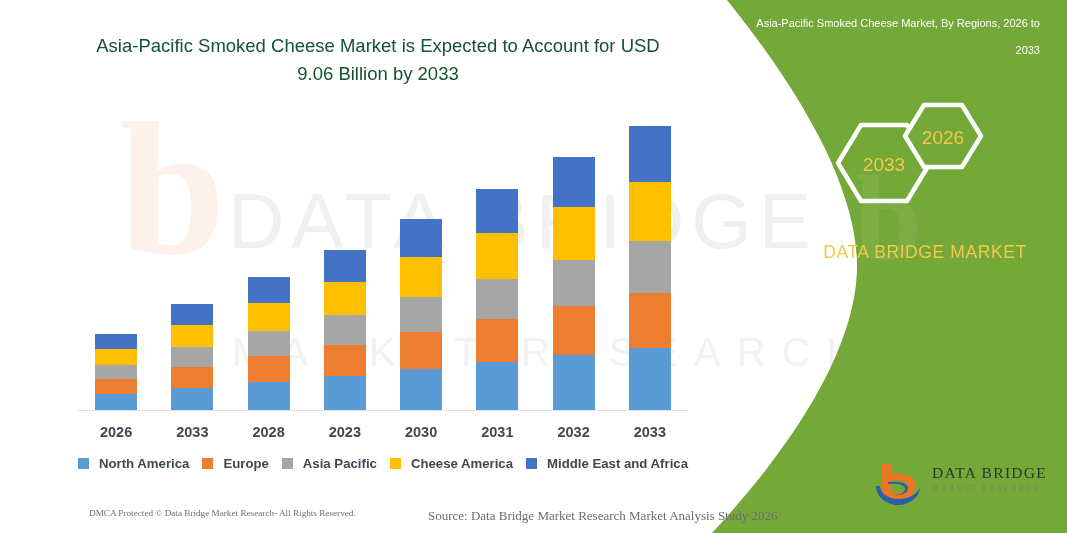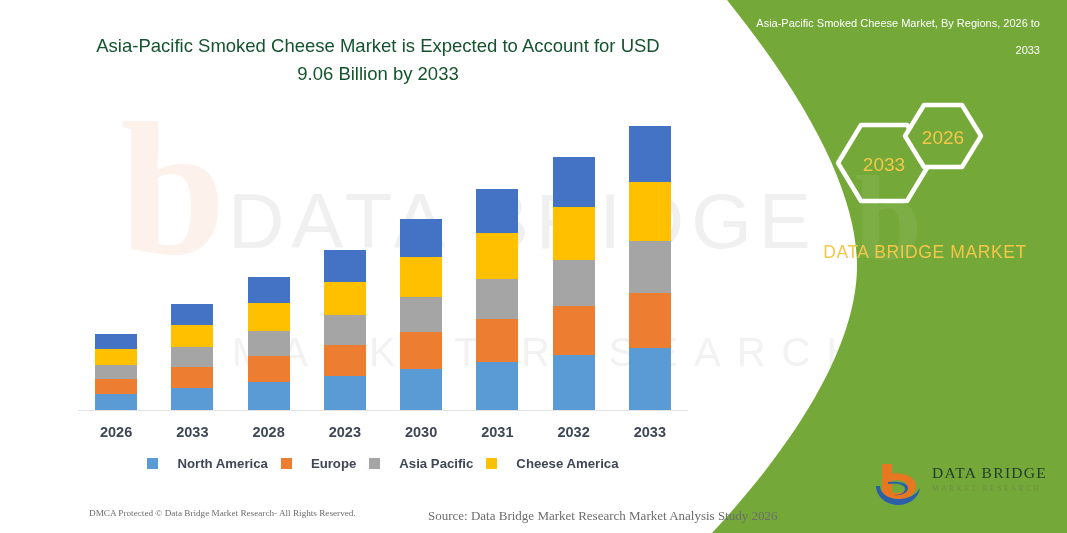--- a/index.html
+++ b/index.html
@@ -49,21 +49,21 @@
   .axis-line { position: absolute; left: 0; top: 290px; width: 610px; height: 1px; background: #e2e2e2; z-index: 3; }
   .axis-labels { position: absolute; left: 78px; top: 424px; width: 610px; display: flex; z-index: 4; }
   .axis-labels div { flex: 1 1 0; text-align: center; font-size: 14.5px; font-weight: 700; color: #3f4756; }
 
   
   .legend {
     position: absolute; left: 78px; top: 456px; width: 610px;
     display: flex; justify-content: center; align-items: center; gap: 13px;
     z-index: 4; flex-wrap: nowrap;
   }
-  .legend-item { display: flex; align-items: center; gap: 19px; white-space: nowrap; }
+  .legend-item { display: flex; align-items: center; gap: 10px; white-space: nowrap; }
   .legend-swatch { width: 11px; height: 11px; flex: none; }
   .legend-label { font-size: 13.2px; font-weight: 700; color: #3f4756; }
 
   
   .footer { position: absolute; left: 0; top: 508px; width: 700px; z-index: 4; }
   .footer-left { position: absolute; left: 89px; top: 0; font-size: 9.2px; color: #6d6d6d; font-family: Liberation Serif, serif; white-space: nowrap; }
   .footer-right { position: absolute; left: 428px; top: 0; font-size: 13px; color: #6d6d6d; font-family: "Liberation Serif", serif; white-space: nowrap; }
 
   
   .panel-svg { position: absolute; right: 0; top: 0; width: 400px; height: 533px; z-index: 2; }
@@ -206,20 +206,24 @@
         <span class="legend-swatch" style="background: rgb(237, 125, 49);"></span>
         <span class="legend-label">Europe</span>
       </div>
       <div class="legend-item">
         <span class="legend-swatch" style="background: rgb(165, 165, 165);"></span>
         <span class="legend-label">Asia Pacific</span>
       </div>
       <div class="legend-item">
         <span class="legend-swatch" style="background: rgb(255, 192, 0);"></span>
         <span class="legend-label">Cheese America</span>
+      </div>
+      <div class="legend-item">
+        <span class="legend-swatch" style="background: rgb(68, 114, 196);"></span>
+        <span class="legend-label">Middle East and Africa</span>
       </div>
     </div>
 
   <div class="footer">
     <div class="footer-left">DMCA Protected © Data Bridge Market Research-  All Rights Reserved.</div>
     <div class="footer-right">Source: Data Bridge Market Research  Market Analysis Study 2026</div>
   </div>
 
   <svg class="panel-svg" viewBox="0 0 400 533" preserveAspectRatio="none">
     <path d="M 60 0 L 400 0 L 400 533 L 45 533 C 150 420 190 330 190 266 C 190 200 150 112 60 0 Z" fill="#74A838"></path>

